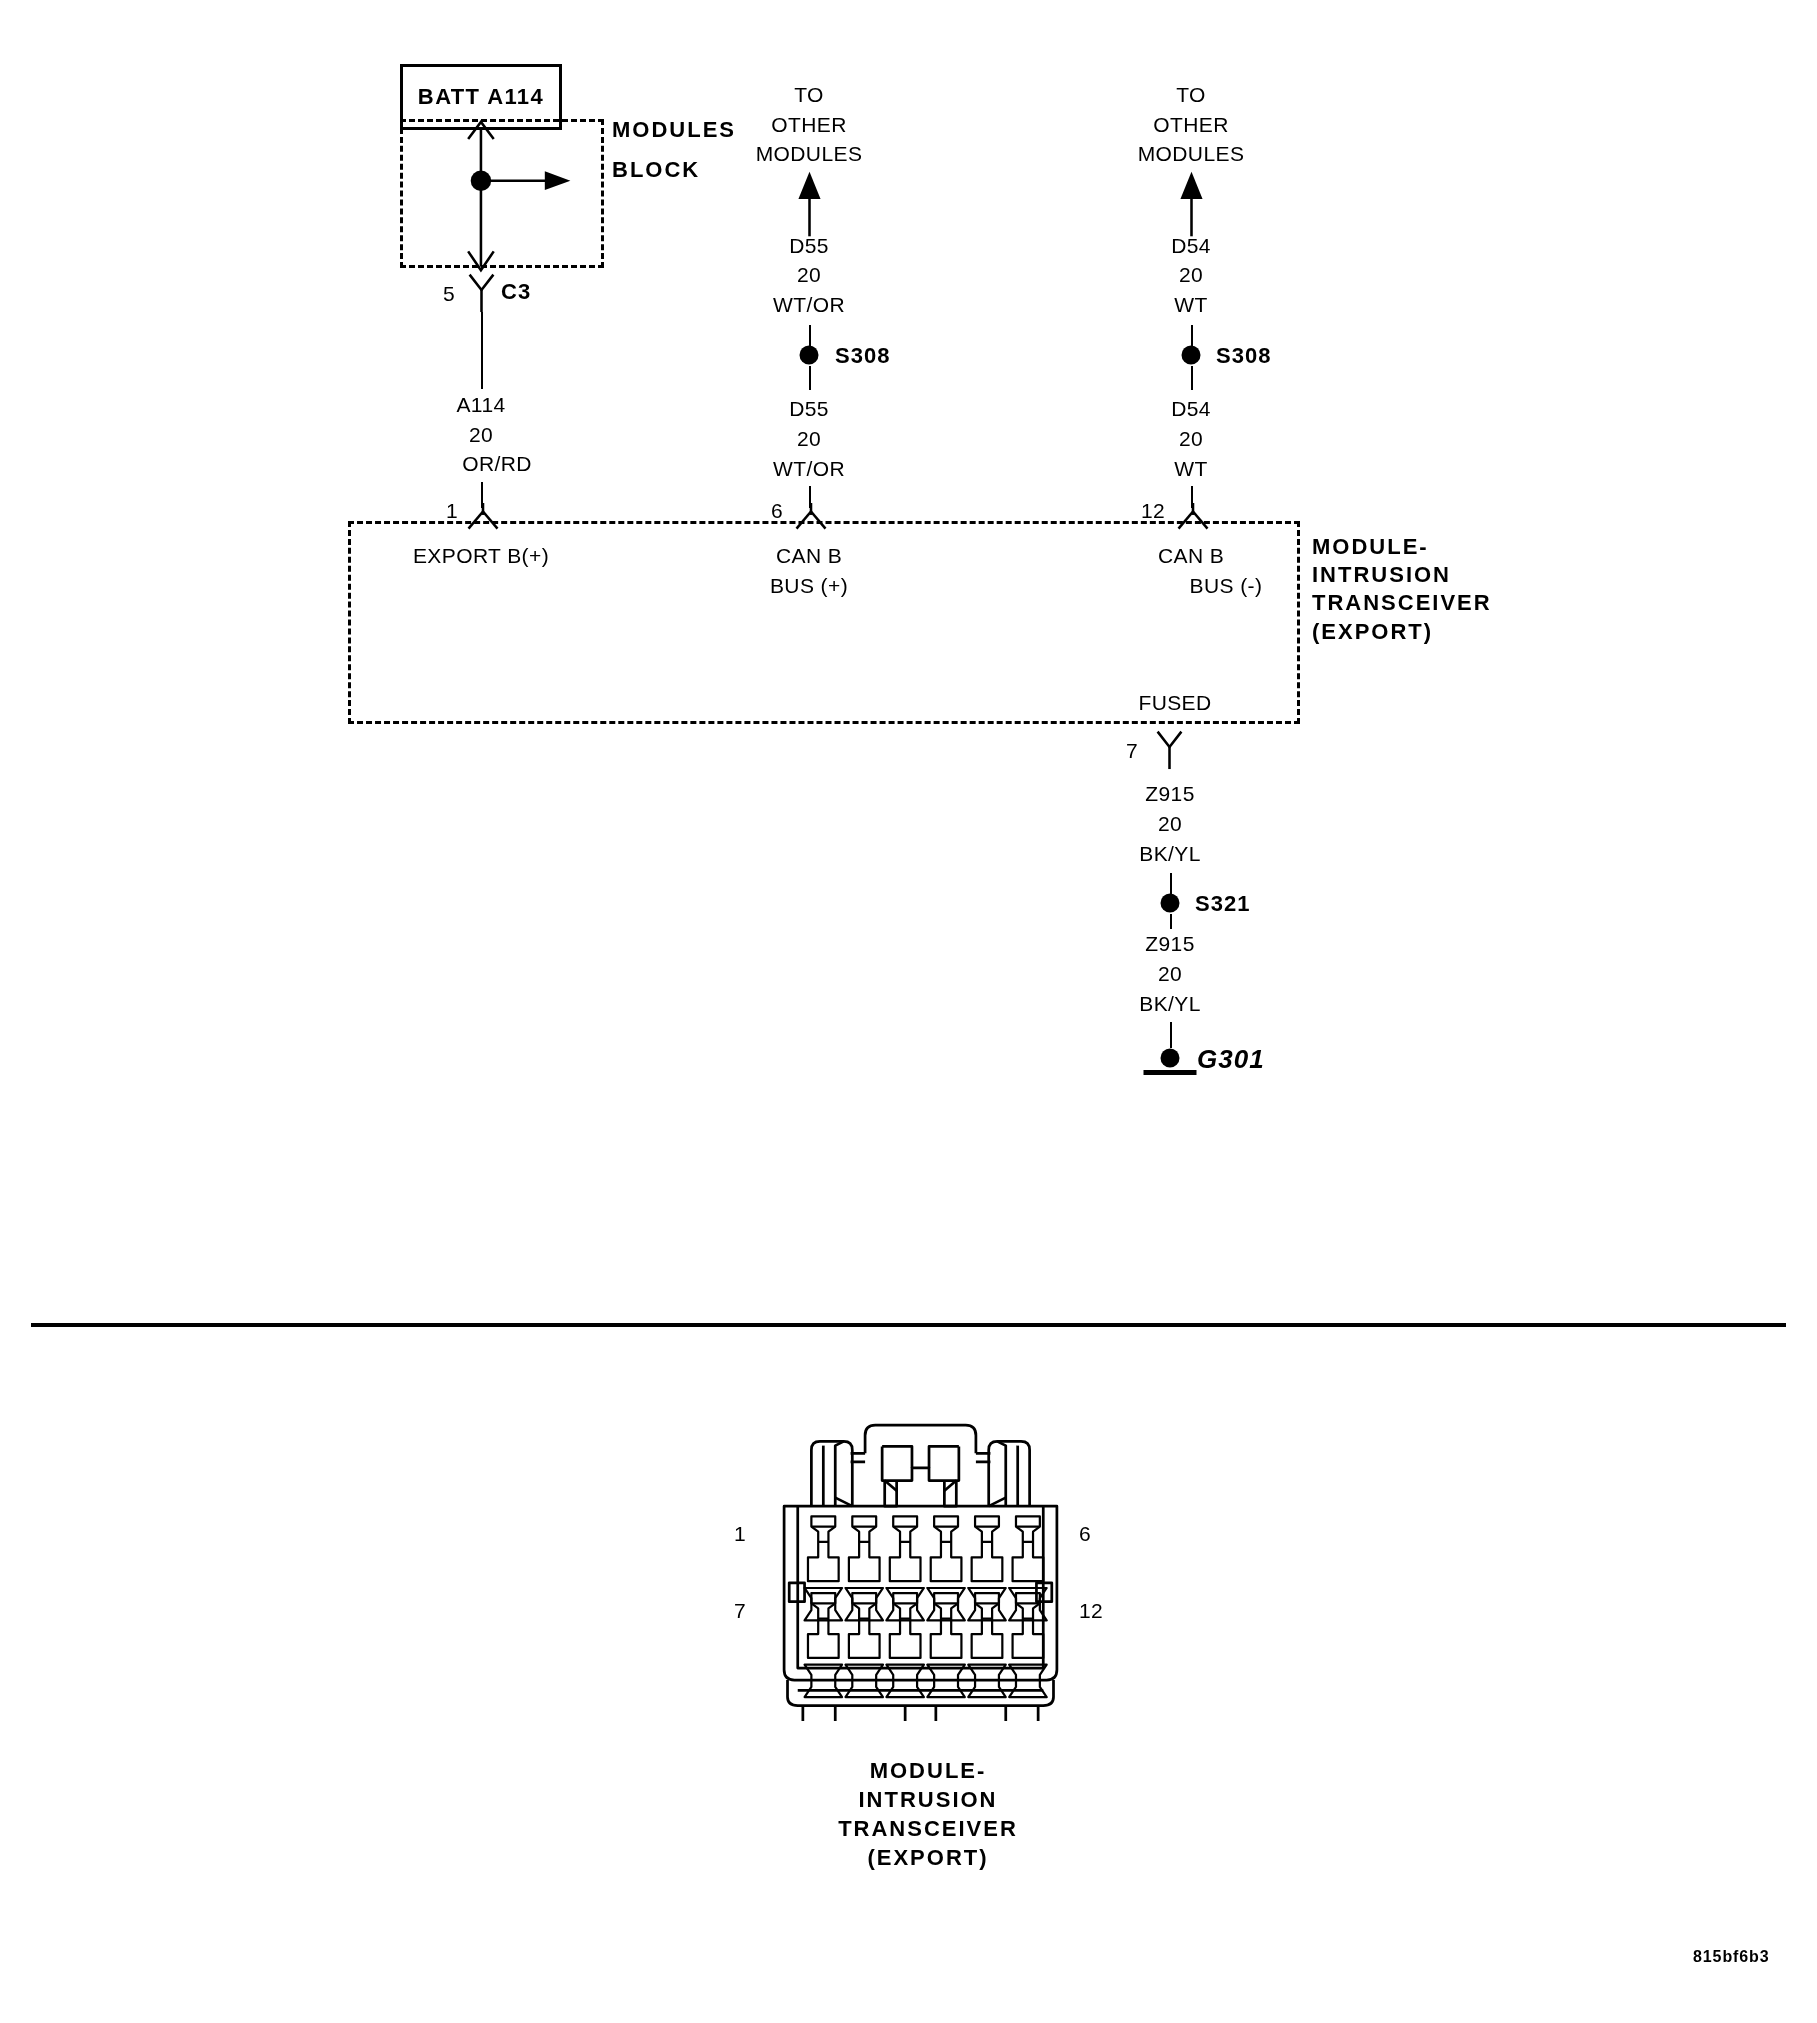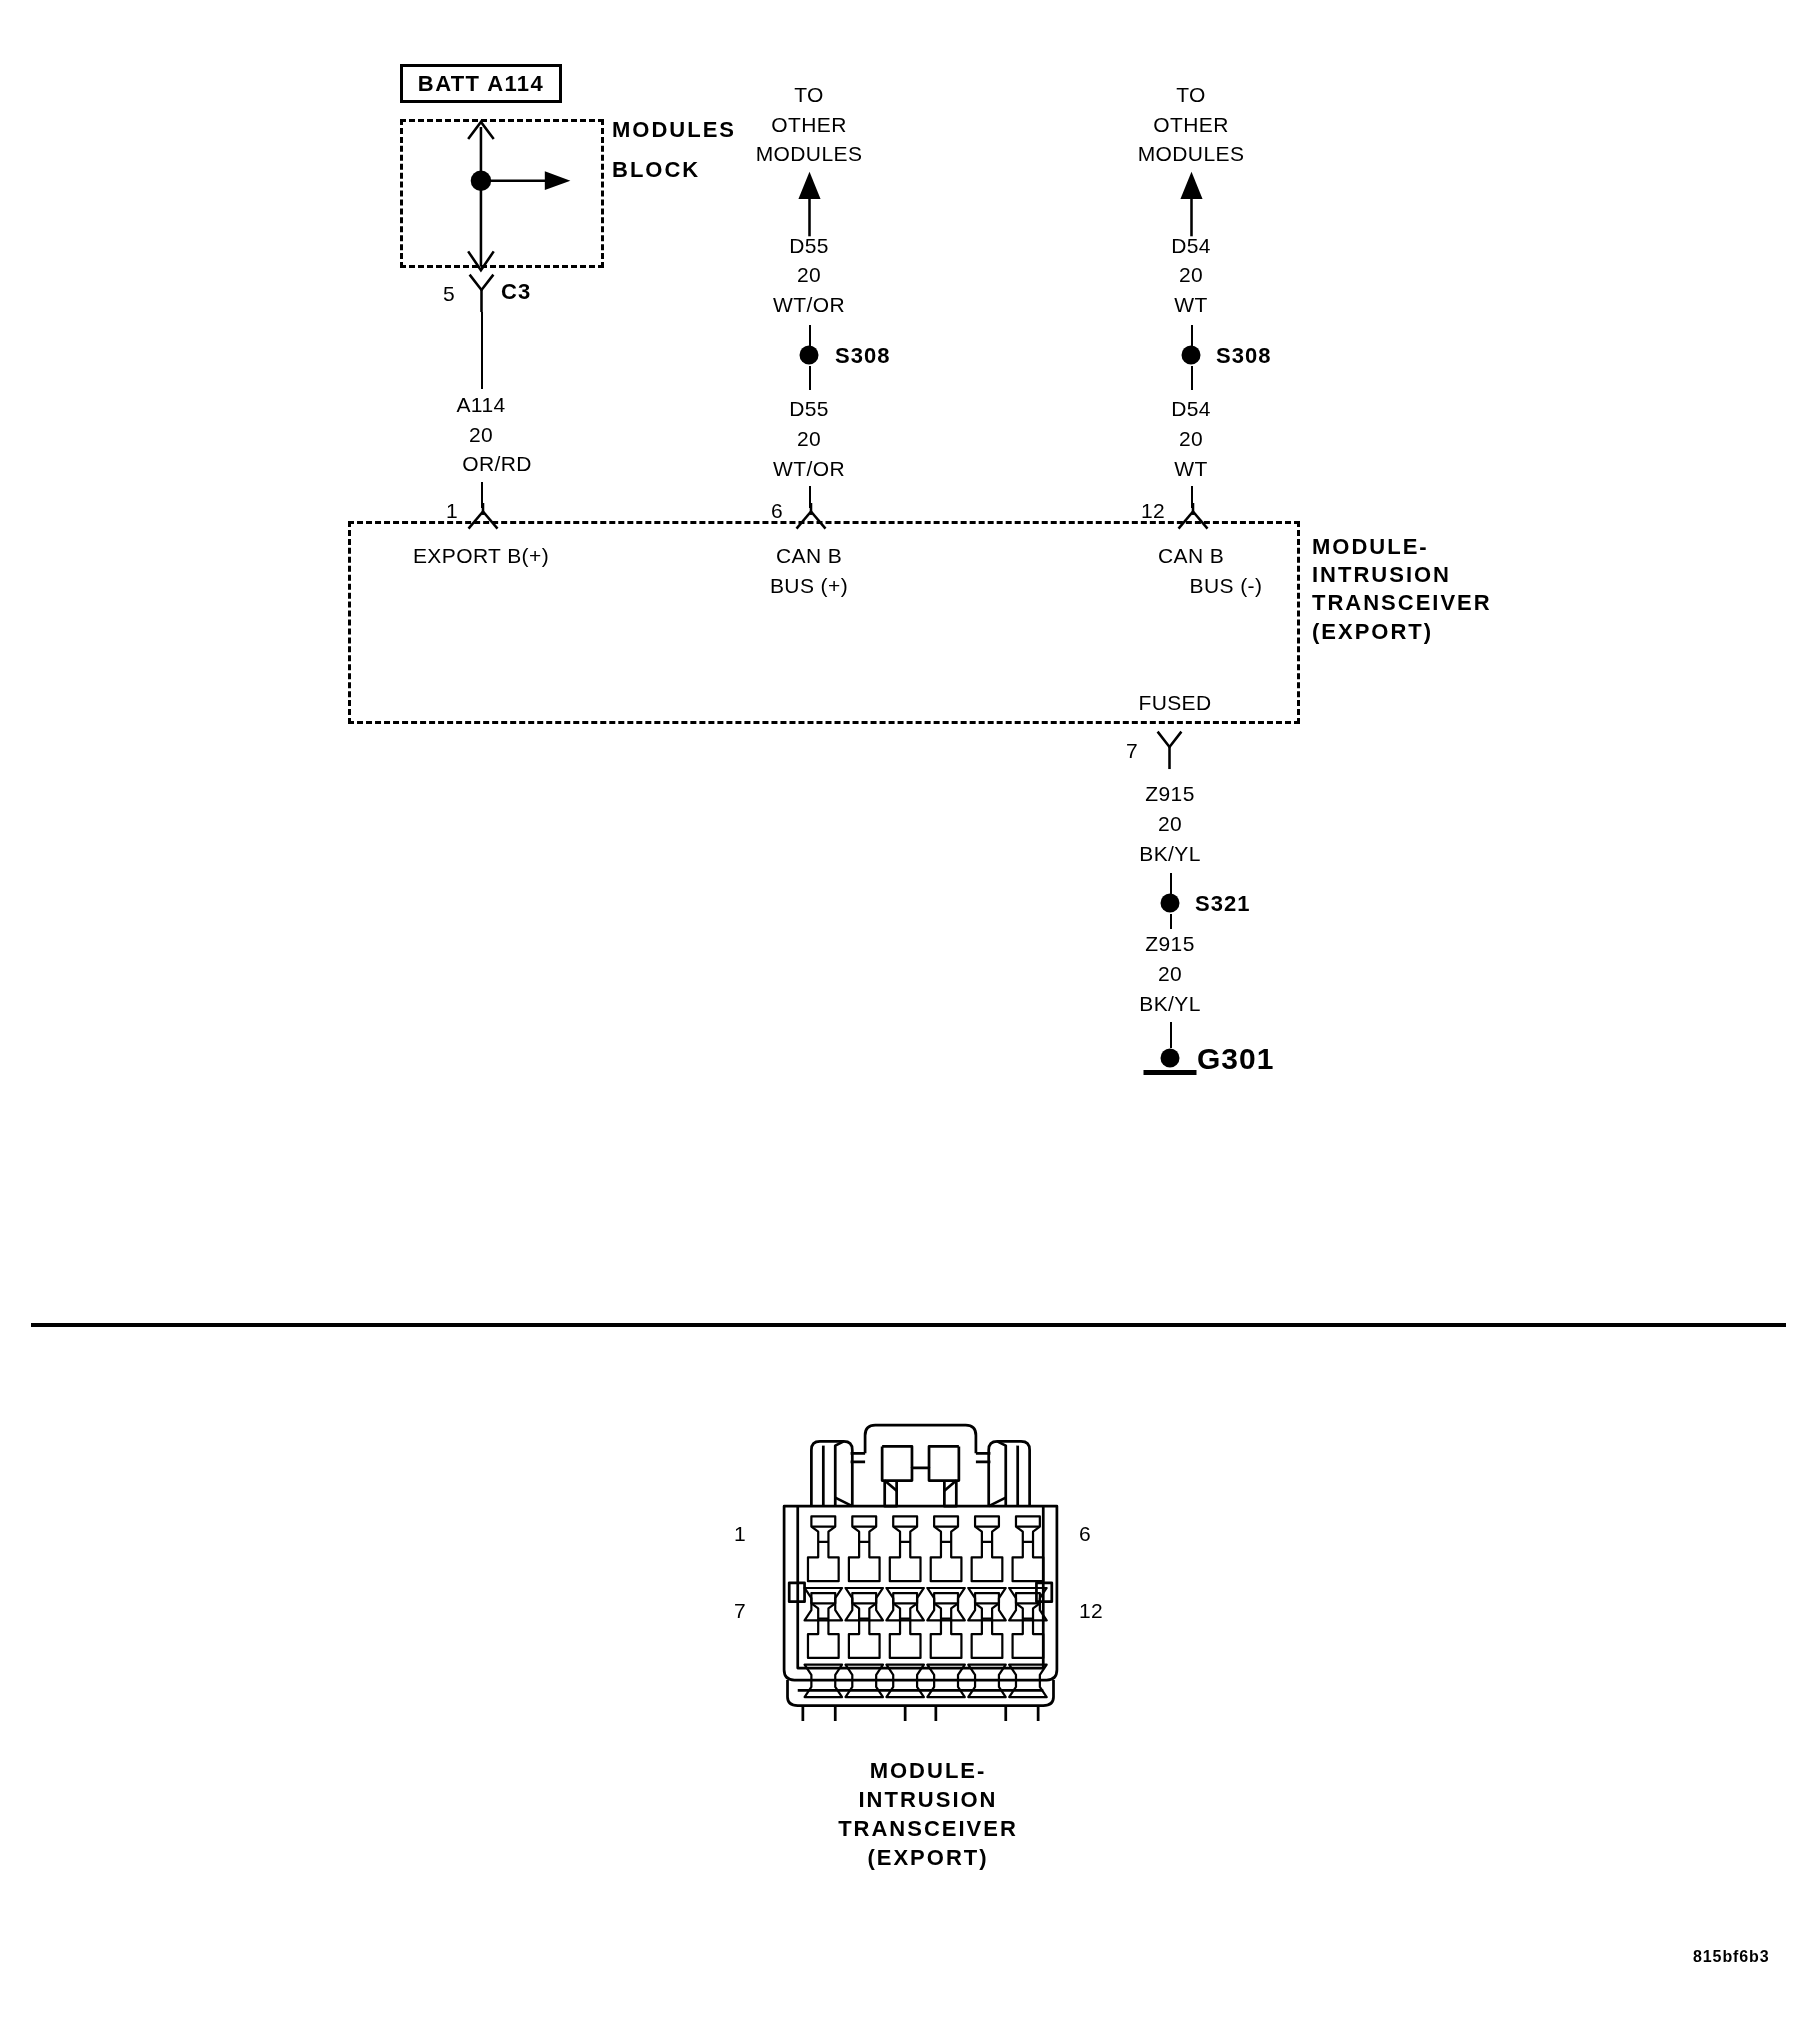--- a/index.html
+++ b/index.html
@@ -40,21 +40,21 @@
   
   .svgwrap{position:absolute;}
   .wm{
     position:absolute;font-family:"Liberation Sans",sans-serif;font-weight:bold;
     font-size:16px;letter-spacing:0.9px;color:#000;
   }
 </style>
 </head>
 <body>
 
-<div class="solidbox" style="left:400px;top:64px;width:162px;height:39px;">
+<div class="solidbox" style="left:400px;top:64px;width:162px;height:66px;">
   <span class="bold" style="position:static;font-size:22px;letter-spacing:1.4px;">BATT A114</span>
 </div>
 
 <div class="dashbox" style="left:400px;top:119px;width:204px;height:149px;"></div>
 
 <div class="svgwrap" style="left:400px;top:115px;width:213px;height:162px;">
   <svg width="213" height="162" viewBox="0 0 250 190">
 
     <line x1="95" y1="14" x2="95" y2="178" stroke="#000" stroke-width="3"></line>
 
@@ -202,21 +202,21 @@
 <div class="lbl bold" style="left:1195px;top:891px;font-size:22px;letter-spacing:1px;">S321</div>
 <div class="vline" style="left:1170px;top:914px;height:15.3px;"></div>
 
 <div class="lbl c" style="left:1170px;top:931px;">Z915</div>
 <div class="lbl c" style="left:1170px;top:961px;">20</div>
 <div class="lbl c" style="left:1170px;top:991px;">BK/YL</div>
 
 <div class="vline" style="left:1170px;top:1022px;height:25.6px;"></div>
 <div class="dot" style="left:1170px;top:1058px;"></div>
 <div class="gbar" style="left:1170px;top:1070px;width:53px;"></div>
-<div class="lbl bold" style="left:1197px;top:1046px;font-size:30px;letter-spacing:1px;">G301</div>
+<div class="lbl bold" style="left:1197px;top:1046px;font-size:26px;letter-spacing:1px;font-style:italic;">G301</div>
 
 <div class="rule" style="left:31px;top:1323px;width:1755px;"></div>
 
 <div class="svgwrap" style="left:750px;top:1397px;width:341px;height:324px;">
   <svg width="341" height="324" viewBox="0 0 400 380">
     <g fill="none" stroke="#000" stroke-width="3.2" stroke-linejoin="round">
 
       <path d="M135,66 L135,45 Q135,33 147,33 L253,33 Q265,33 265,45 L265,66"></path>
 
       <path d="M155,58 L155,98 L190,98 L190,83 L210,83 L210,98 L245,98 L245,58"></path>

